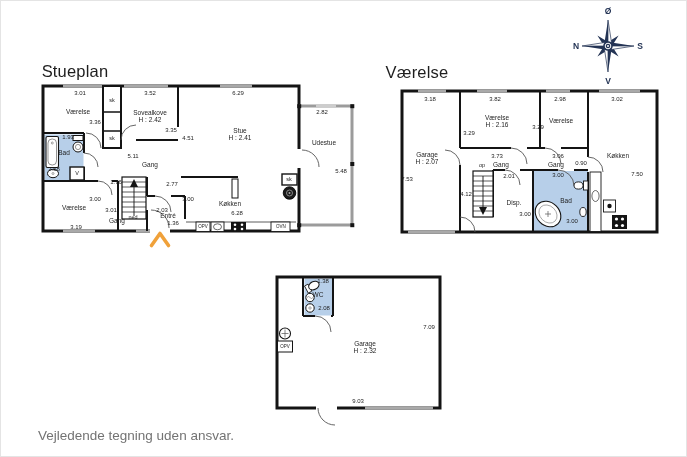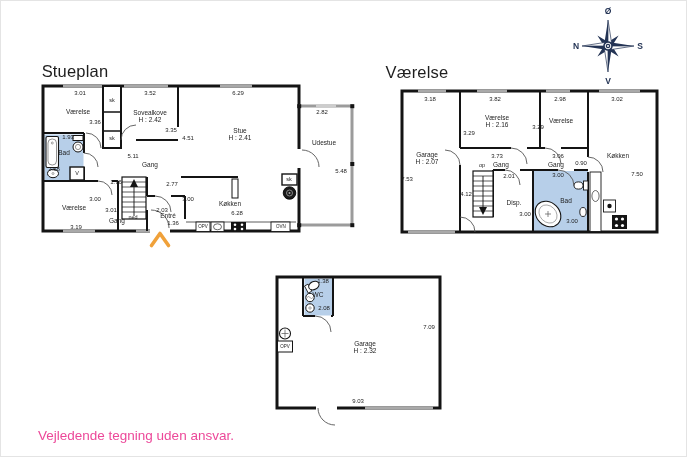--- a/index.html
+++ b/index.html
@@ -12,21 +12,21 @@
   .plan-title{font-size:16.5px;color:#161616;letter-spacing:0.2px;}
   .dim{font-size:6px;}
   .room{font-size:6.5px;}
   .sm{font-size:5.5px;}
   .xs{font-size:4.5px;}
   .compass-letter{position:absolute;transform:translate(-50%,-50%);font-size:8.5px;font-weight:bold;color:#243455;z-index:2;}
   .c-top{left:608px;top:11px;}
   .c-left{left:576px;top:46px;}
   .c-right{left:640px;top:46px;}
   .c-bottom{left:608px;top:81px;}
-  .disclaimer{position:absolute;left:38px;top:428px;font-size:13.5px;color:#ec4899;z-index:2;}
+  .disclaimer{position:absolute;left:38px;top:428px;font-size:13.5px;color:#737373;z-index:2;}
 </style>
 </head>
 <body>
 
 <div class="frame"></div>
 
 <svg id="drawing" width="687" height="457" viewBox="0 0 687 457">
 
   <g>
     <rect x="44.5" y="134.5" width="39" height="46" fill="#b7cfe9"></rect>

